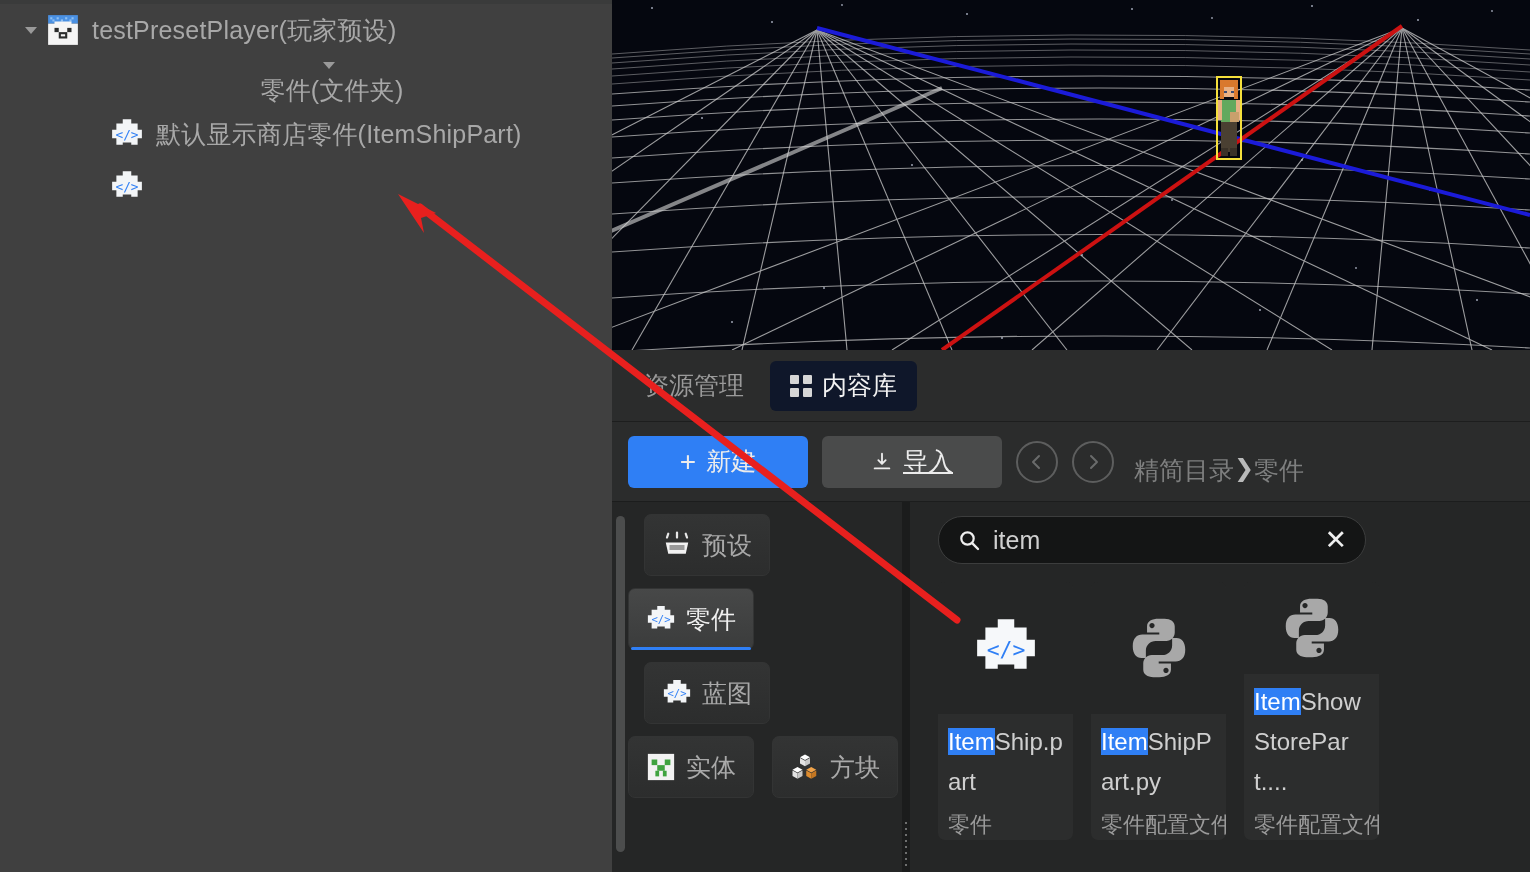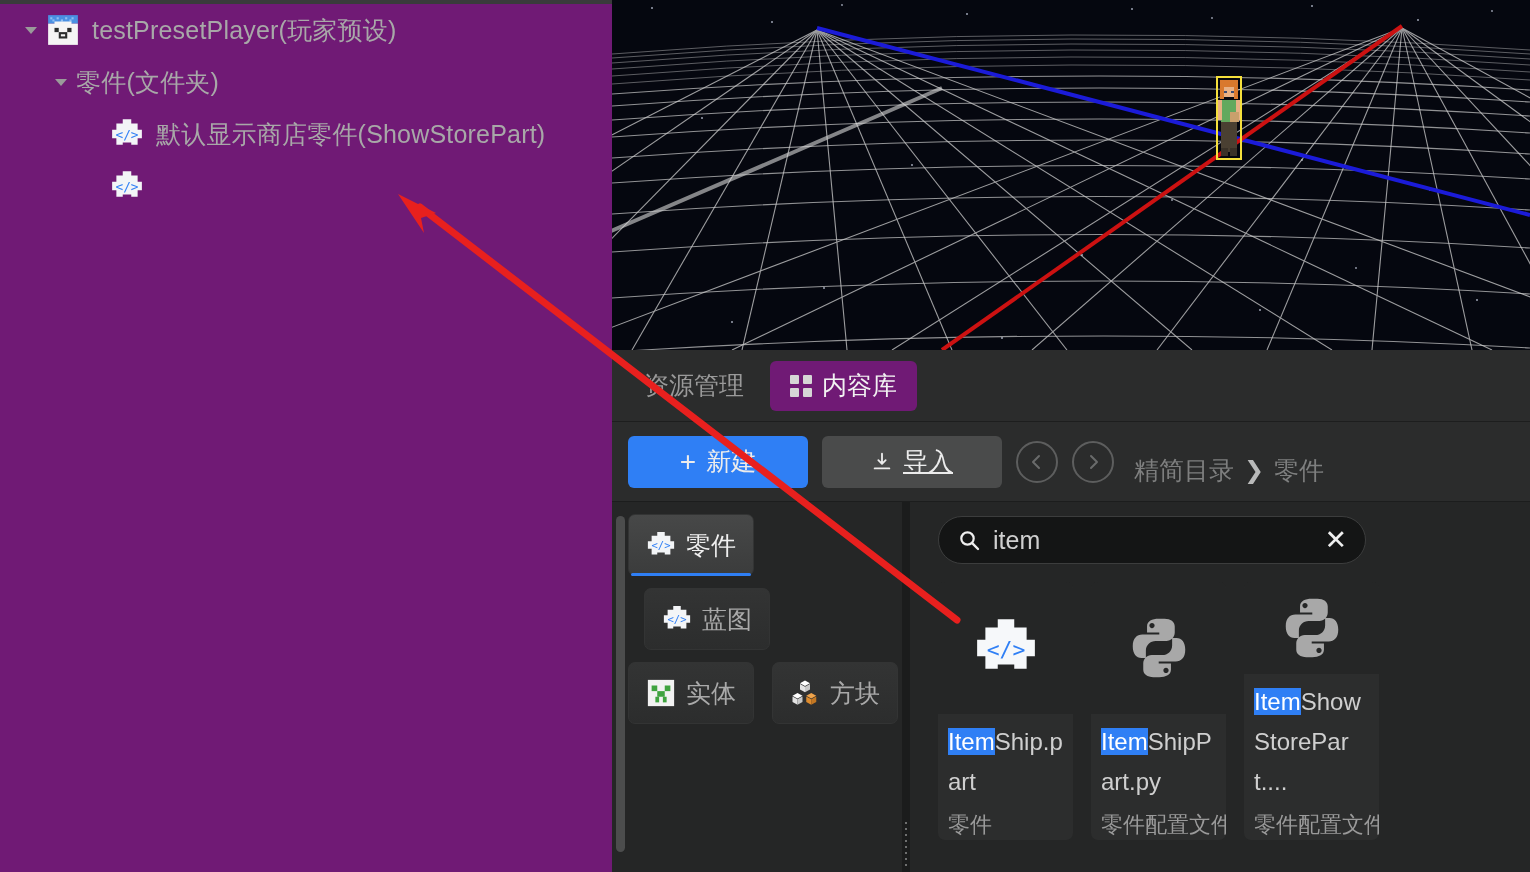--- a/index.html
+++ b/index.html
@@ -7,31 +7,31 @@
     width: 1530px; height: 872px;
     background: #1f2020;
     font-family: "Liberation Sans", "DejaVu Sans", sans-serif;
     overflow: hidden;
   }
   #root { position: relative; width: 1530px; height: 872px; }
 
   
   #left-panel {
     position: absolute; left: 0; top: 0; width: 612px; height: 872px;
-    background: #701a75;
+    background: #404040;
     border-top: 4px solid #3a3b3b;
     overflow: hidden;
   }
   .tree-row {
     display: flex; align-items: center;
     height: 52px; padding-left: 22px;
     color: #9b9b9b; font-size: 24px; white-space: nowrap;
   }
   .tree-row.level1 { padding-left: 22px; }
-  .tree-row.level2 { padding-left: 52px; }
+  .tree-row.level2 { padding-left: 52px; flex-direction: column; }
   .tree-row.level3 { padding-left: 110px; }
   .tri {
     width: 18px; height: 18px; margin-right: 6px; flex: 0 0 auto;
     position: relative;
   }
   .tri::after {
     content: ""; position: absolute; left: 3px; top: 6px;
     border-left: 6px solid transparent; border-right: 6px solid transparent;
     border-top: 7px solid #9a9a9a;
   }
@@ -54,21 +54,21 @@
     position: relative; height: 72px; display:flex; align-items:center;
     padding-left: 12px; gap: 6px;
     border-bottom: 1px solid #1d1e1e;
     background: #2b2c2c;
   }
   .tab {
     display:flex; align-items:center; gap:10px;
     height: 50px; padding: 0 20px; border-radius: 6px;
     color: #9a9a9a; font-size: 25px; cursor: pointer; white-space: nowrap;
   }
-  .tab.active { background: #701a75; color: #f2f2f2; }
+  .tab.active { background: #0f172a; color: #f2f2f2; }
   .grid-icon { display:grid; grid-template-columns: 9px 9px; grid-template-rows: 9px 9px; gap:4px; }
   .grid-icon i { display:block; background:#d6d6d6; border-radius:1px; }
 
   #toolbar {
     height: 80px; display:flex; align-items:center; gap: 14px;
     padding-left: 16px; background:#2b2c2c;
     border-bottom: 1px solid #1c1d1d;
   }
   .btn {
     display:flex; align-items:center; justify-content:center; gap:10px;
@@ -76,21 +76,21 @@
     color:#ececec; white-space:nowrap;
   }
   .btn-primary { width: 180px; background:#2f7ff5; }
   .btn-grey { width: 180px; background:#4a4b4b;text-decoration:underline; }
   .plus { font-size: 28px; font-weight: 300; line-height:1; }
   .nav-circle {
     width: 42px; height: 42px; border-radius: 50%;
     border: 2px solid #5d5e5e; display:flex; align-items:center; justify-content:center;
     color:#6a6b6b; font-size:24px; cursor:pointer; flex:0 0 auto;
   }
-  .bc { display:flex; align-items:center; gap:10px; margin-left:6px; color:#7e7f7f; font-size:25px; white-space:nowrap;margin-top:17px; }
+  .bc { display:flex; align-items:flex-start; margin-left:6px; color:#7e7f7f; font-size:25px; white-space:nowrap;margin-top:17px; }
   .bc-sep { color:#b9baba; font-size:24px; font-weight:bold; }
 
   #content-body { display:flex; height: 370px; }
 
   
   #cat-col {
     width: 290px; padding: 12px 0 0 16px;
     display:flex; flex-wrap:wrap; gap:12px 10px; align-content:flex-start;
     overflow:hidden; position:relative;
   }
@@ -179,21 +179,21 @@
     <div class="tree-row level2">
       <span class="tri"></span>
       <span class="tree-label">零件(文件夹)</span>
     </div>
 
     <div class="tree-row level3">
       <svg class="tree-icon" viewBox="0 0 16 16">
         <path d="M6 1h4v2h3v3h2v4h-2v3h-3v-1H6v1H3v-3H1V6h2V3h3z" fill="#f3f5f7"></path>
         <text x="8" y="10.5" font-size="6" fill="#2f7ff5" text-anchor="middle" font-family="DejaVu Sans Mono, monospace">&lt;/&gt;</text>
       </svg>
-      <span class="tree-label">默认显示商店零件(ShowStorePart)</span>
+      <span class="tree-label">默认显示商店零件(ItemShipPart)</span>
     </div>
 
     <div class="tree-row level3">
       <svg class="tree-icon" viewBox="0 0 16 16">
         <path d="M6 1h4v2h3v3h2v4h-2v3h-3v-1H6v1H3v-3H1V6h2V3h3z" fill="#f3f5f7"></path>
         <text x="8" y="10.5" font-size="6" fill="#2f7ff5" text-anchor="middle" font-family="DejaVu Sans Mono, monospace">&lt;/&gt;</text>
       </svg>
     </div>
   </div>
 
@@ -360,20 +360,28 @@
       </div>
     </div>
 
     <div id="content-body">
 
       <div id="cat-col">
         <div id="cat-scroll">
             <div class="thumb"></div>
           </div>
 
+        <div class="cat" style="margin-left:16px">
+          <svg width="30" height="30" viewBox="0 0 24 24">
+            <path d="M5 3l-1 3M12 2v4M19 3l1 3" stroke="#e8e8e8" stroke-width="1.8" stroke-linecap="round"></path>
+            <path d="M3 10h18l-2 9H5z" fill="#f2f2f2"></path>
+            <path d="M6 12h12v4H6z" fill="#9a9a9a"></path>
+          </svg>
+          <span>预设</span>
+        </div>
         <div class="cat active">
           <svg width="30" height="30" viewBox="0 0 16 16">
             <path d="M6 1h4v2h3v3h2v4h-2v3h-3v-1H6v1H3v-3H1V6h2V3h3z" fill="#f3f5f7"></path>
             <text x="8" y="10.3" font-size="5.6" fill="#2f7ff5" text-anchor="middle" font-family="DejaVu Sans Mono, monospace">&lt;/&gt;</text>
           </svg>
           <span>零件</span>
         </div>
 
         <div class="cat" style="margin-left:16px">
           <svg width="30" height="30" viewBox="0 0 16 16">

